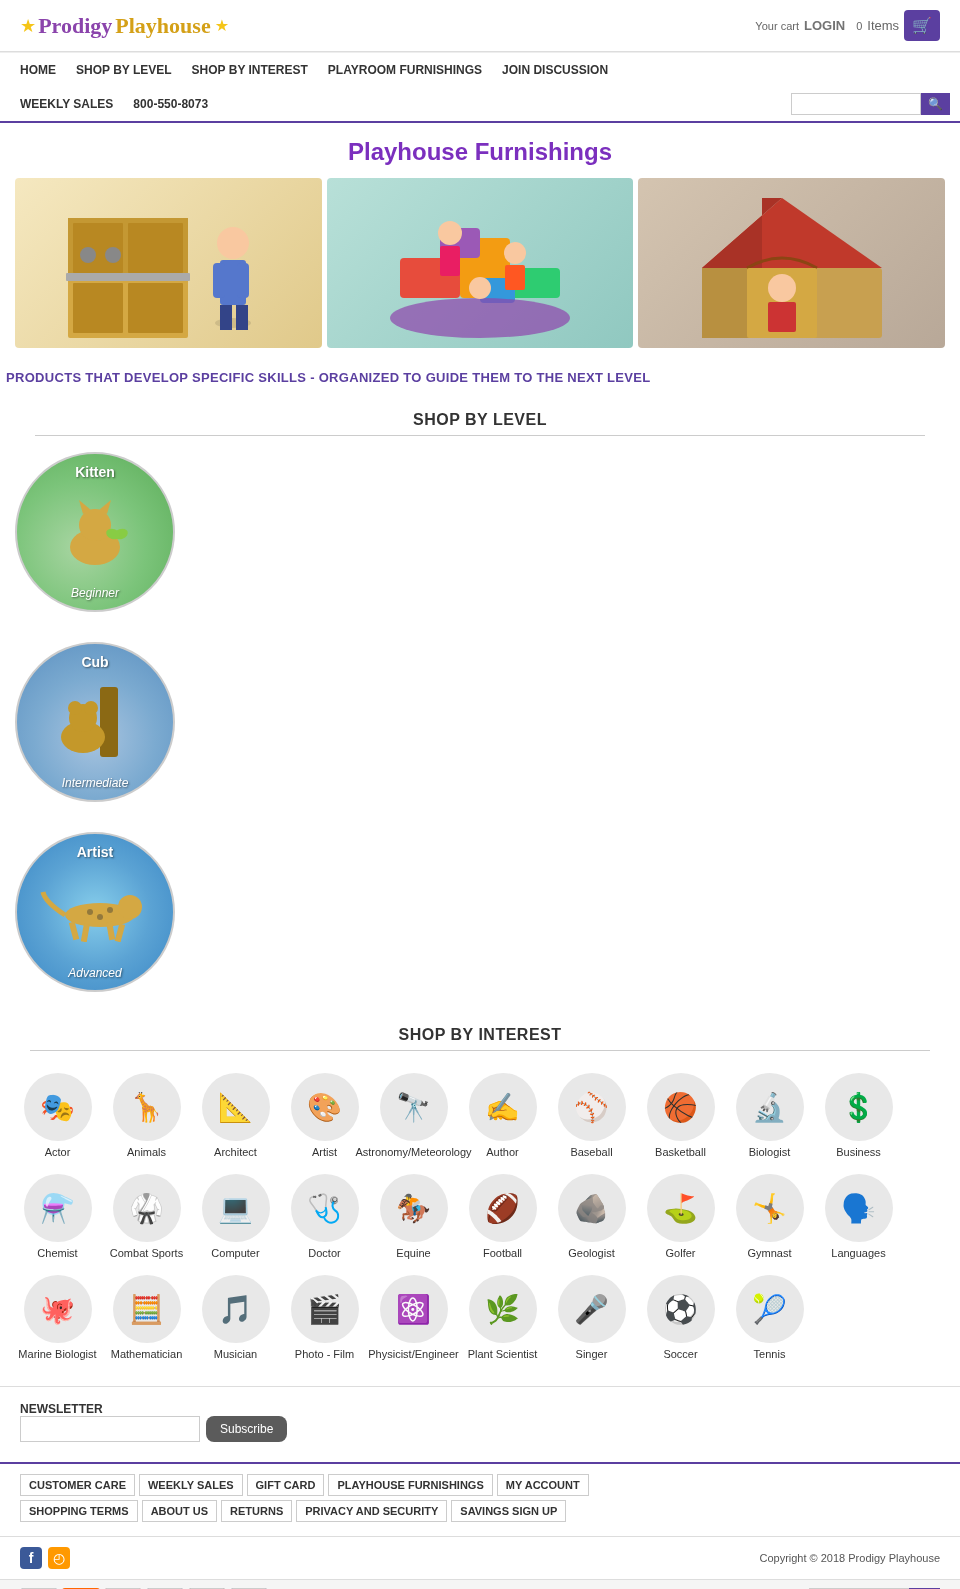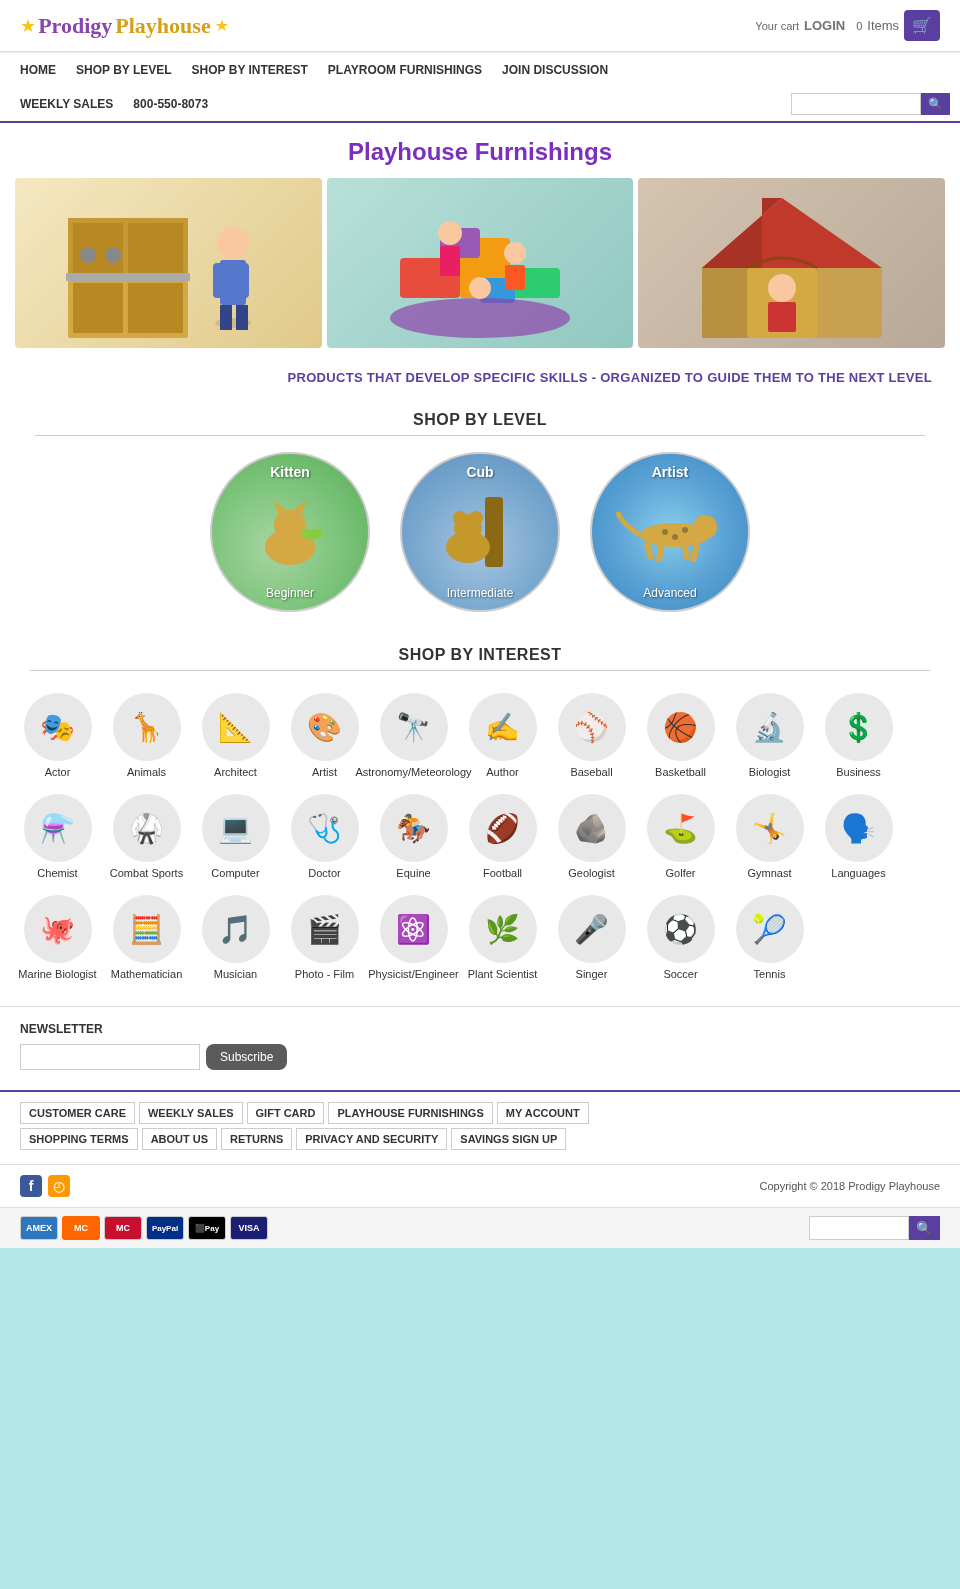--- a/index.html
+++ b/index.html
@@ -129,22 +129,22 @@
     }
     .foam-img {
       background: linear-gradient(135deg, #c8e6c9 0%, #b2dfdb 100%);
     }
     .tent-img {
       background: linear-gradient(135deg, #d7ccc8 0%, #bcaaa4 100%);
     }
     
     .tagline-bar {
       background: #fff;
-      padding: 12px 28px;
-      text-align: right;
+      padding: 12px 6px;
+      text-align: left;
     }
     .tagline-text {
       color: #5b3fa0;
       font-weight: bold;
       font-size: 13px;
       letter-spacing: 0.3px;
     }
     
     .section-title {
       text-align: center;
@@ -160,20 +160,21 @@
       margin: 0 20px 16px;
     }
     
     .level-section {
       padding: 0 15px 20px;
     }
     .level-circles {
       display: flex;
       justify-content: center;
       gap: 30px;
+      flex-direction: column;
     }
     .level-circle {
       width: 160px;
       height: 160px;
       border-radius: 50%;
       overflow: hidden;
       border: 2px solid #ccc;
       display: flex;
       align-items: center;
       justify-content: center;
@@ -194,20 +195,21 @@
       text-shadow: 1px 1px 2px rgba(0,0,0,0.5);
       white-space: nowrap;
     }
     .level-label-bottom {
       position: absolute;
       bottom: 10px;
       left: 50%;
       transform: translateX(-50%);
       color: white;
       font-size: 12px;
+      font-style: italic;
       text-shadow: 1px 1px 2px rgba(0,0,0,0.5);
       white-space: nowrap;
     }
     
     .interest-section {
       padding: 0 10px 20px;
     }
     .interest-grid {
       display: flex;
       flex-wrap: wrap;
@@ -241,21 +243,20 @@
     }
     
     .newsletter-section {
       padding: 15px 20px 20px;
       border-top: 1px solid #ddd;
     }
     .newsletter-title {
       font-weight: bold;
       font-size: 12px;
       color: #333;
-      margin-bottom: 8px;
     }
     .newsletter-form {
       display: flex;
       gap: 6px;
       align-items: center;
     }
     .newsletter-input {
       border: 1px solid #ccc;
       padding: 5px 8px;
       width: 180px;

